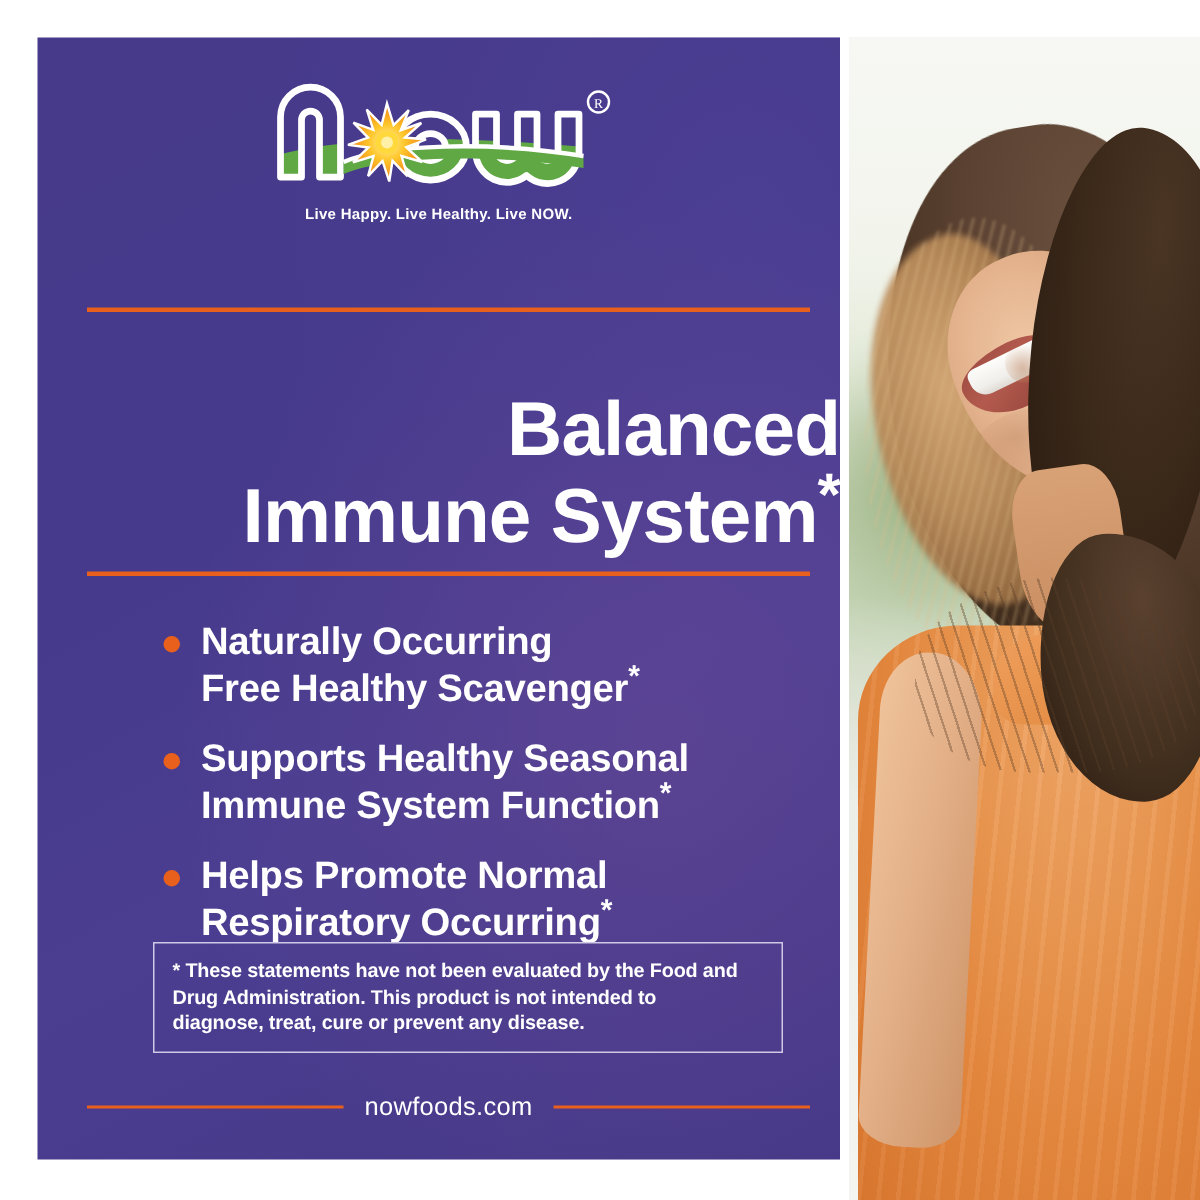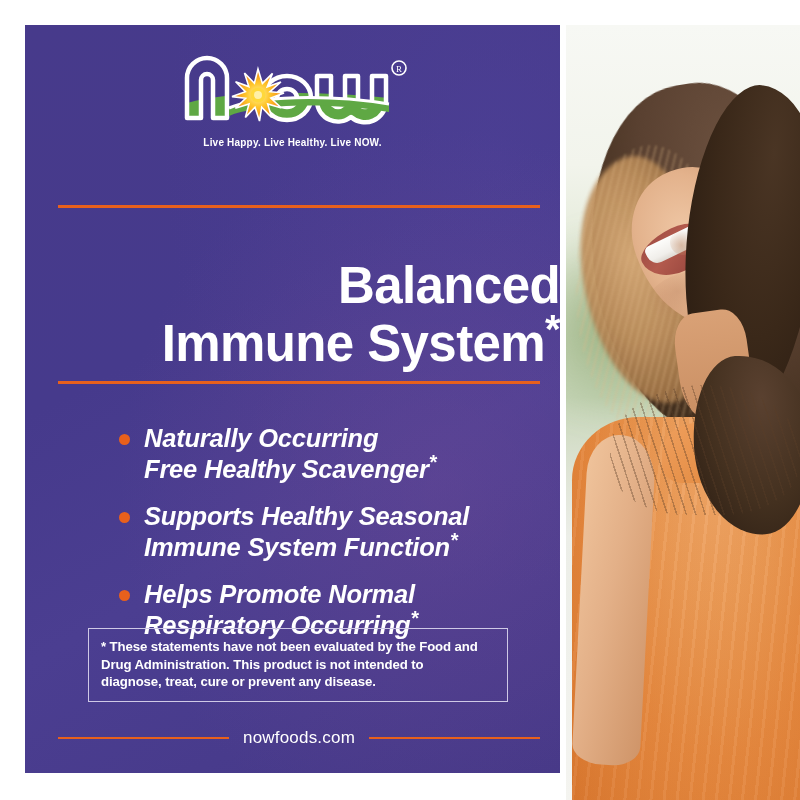--- a/index.html
+++ b/index.html
@@ -379,21 +379,21 @@
     font-size: 25.5px;
     line-height: 31px;
     letter-spacing: -0.2px;
   }
   .benefit-text .ln { display: block; }
   .benefit-text .star { font-size: 20px; vertical-align: super; line-height: 0; }
 
   
   .disclaimer {
     position: absolute;
-    left: 63px;
+    left: 77px;
     top: 603px;
     width: 420px;
     box-sizing: border-box;
     border: 1.5px solid #cfc9e6;
     padding: 9px 20px 10px 12px;
     color: #ffffff;
     font-family: "Liberation Sans", sans-serif;
     font-weight: 700;
     font-size: 13.2px;
     line-height: 17.5px;
@@ -529,21 +529,21 @@
 
     <div class="rule rule-top"></div>
 
     <h1 class="heading">
       <span class="ln">Balanced</span>
       <span class="ln"><span>Immune System</span><span class="star">*</span></span>
     </h1>
 
     <div class="rule rule-mid"></div>
 
-    <ul class="benefits" style="list-style:none;margin:14px;padding:0;font-style:italic;">
+    <ul class="benefits" style="list-style:none;margin:4px;padding:0;">
       <li class="benefit">
         <span class="bullet-dot"></span>
         <span class="benefit-text">
           <span class="ln">Naturally Occurring</span>
           <span class="ln"><span>Free Healthy Scavenger</span><span class="star">*</span></span>
         </span>
       </li>
       <li class="benefit">
         <span class="bullet-dot"></span>
         <span class="benefit-text">

